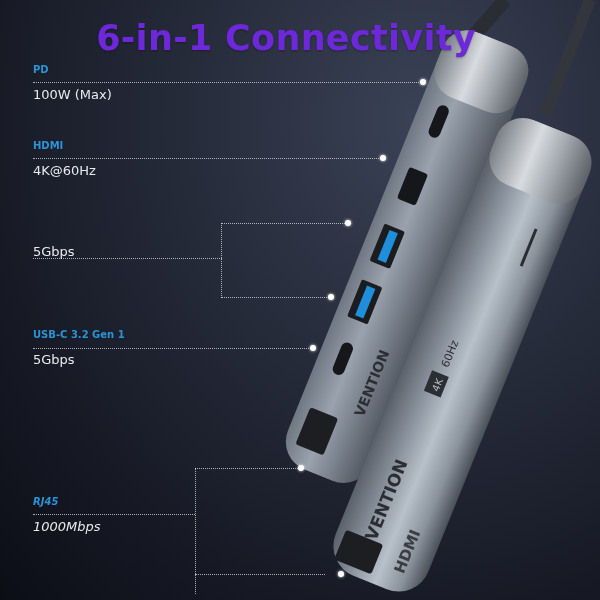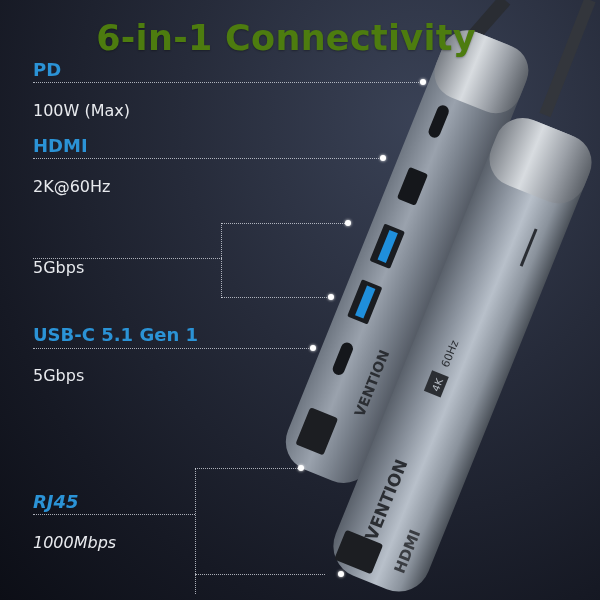--- a/index.html
+++ b/index.html
@@ -1,47 +1,47 @@
 <!DOCTYPE html>
 <html><head>
 <meta charset="utf-8">
 <style>
   html, body { margin:0; padding:0; }
   body { width:600px; height:600px; overflow:hidden; position:relative;
     background: radial-gradient(ellipse at 70% 20%, #3a4256 0%, #262b3a 40%, #161924 75%, #0c0e16 100%);
     font-family: "DejaVu Sans", sans-serif; }
   .title { position:absolute; top:18px; left:0; width:572px; text-align:center;
-    color:#4d7c0f; font-weight:bold; font-size:35px; letter-spacing:0.3px; z-index:5;
+    color:#6d28d9; font-weight:bold; font-size:35px; letter-spacing:0.3px; z-index:5;
     text-shadow: 0 1px 2px rgba(0,0,0,0.3); }
   .spec { position:absolute; left:33px; z-index:4; }
-  .spec .name { color:#2b93d6; font-weight:bold; font-size:18px; line-height:18px; font-family:"DejaVu Sans", sans-serif; }
-  .spec .val { color:#e8eaee; font-size:16px; line-height:16px; margin-top:24px; }
+  .spec .name { color:#2b93d6; font-weight:bold; font-size:10px; line-height:18px; font-family:"DejaVu Sans", sans-serif; }
+  .spec .val { color:#e8eaee; font-size:13px; line-height:16px; margin-top:8px; }
   .dot-h { position:absolute; height:0; border-top:1.5px dotted rgba(220,224,232,0.75); z-index:3; }
   .dot-v { position:absolute; width:0; border-left:1.5px dotted rgba(220,224,232,0.75); z-index:3; }
   .device { position:absolute; z-index:2; }
   .pin { position:absolute; width:6px; height:6px; background:#fff; border-radius:50%; z-index:6; box-shadow:0 0 3px #fff; }
 </style>
 </head>
 <body>
 
 <div class="title">6-in-1 Connectivity</div>
 
 <div class="spec" style="top:61px;">
   <div class="name">PD</div>
   <div class="val">100W (Max)</div>
 </div>
 <div class="spec" style="top:137px;">
   <div class="name">HDMI</div>
-  <div class="val">2K@60Hz</div>
+  <div class="val">4K@60Hz</div>
 </div>
 <div class="spec" style="top:236px;">
   <div class="val">5Gbps</div>
 </div>
 <div class="spec" style="top:326px;">
-  <div class="name">USB-C 5.1 Gen 1</div>
+  <div class="name">USB-C 3.2 Gen 1</div>
   <div class="val">5Gbps</div>
 </div>
 <div class="spec" style="top:493px;font-style:italic;">
   <div class="name">RJ45</div>
   <div class="val">1000Mbps</div>
 </div>
 
 <div class="dot-h" style="top:82px; left:33px; width:390px;"></div>
 <div class="dot-h" style="top:158px; left:33px; width:350px;"></div>
 <div class="dot-h" style="top:258px; left:33px; width:189px;"></div>

